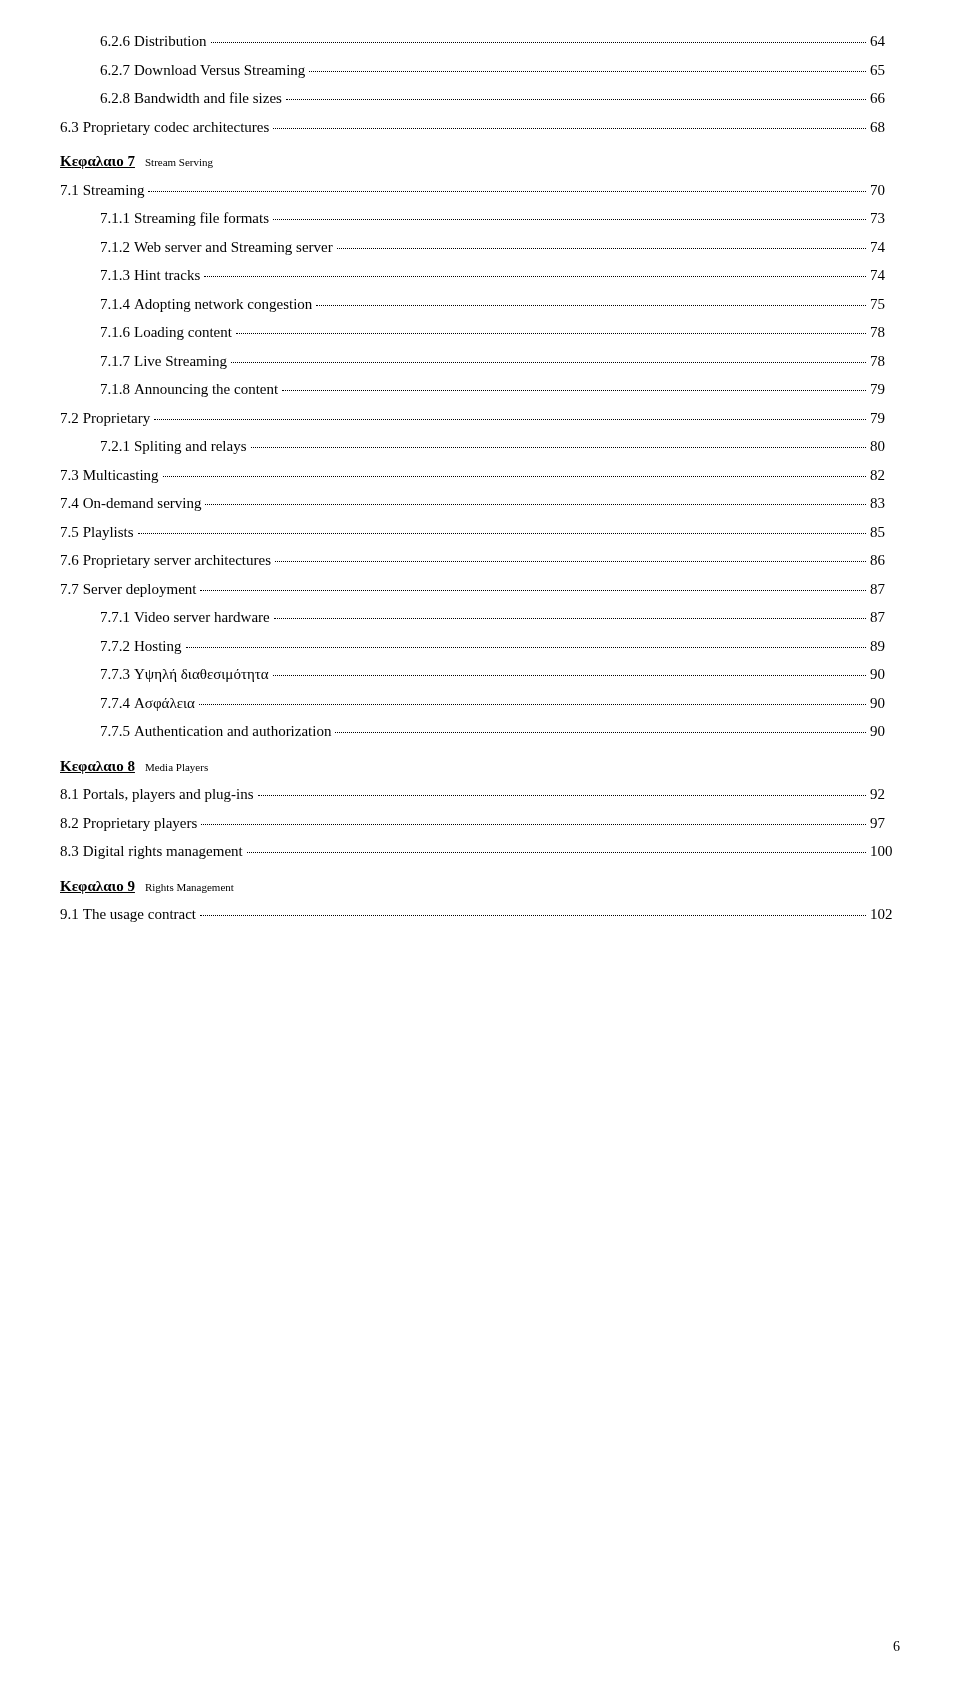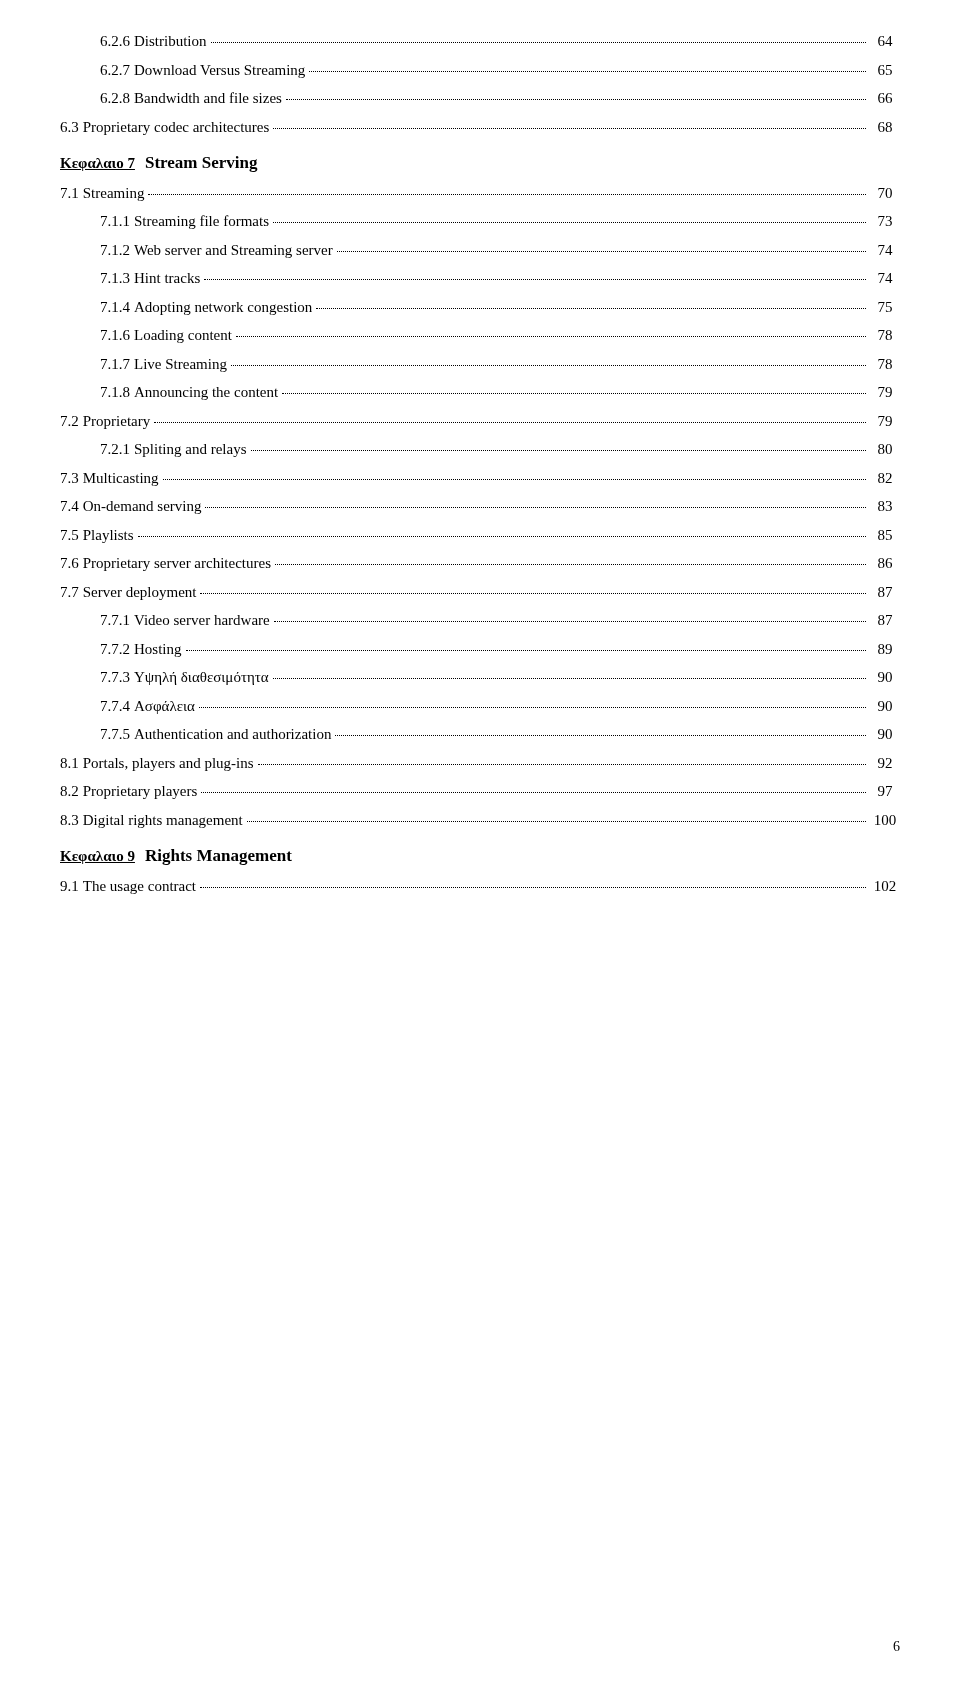--- a/index.html
+++ b/index.html
@@ -37,21 +37,21 @@
     .toc-dots {
       flex: 1;
       border-bottom: 1px dotted #000;
       margin: 0 4px;
       position: relative;
       bottom: 3px;
       min-width: 20px;
     }
     .toc-page {
       white-space: nowrap;
-      text-align: center;
+      text-align: left;
       min-width: 30px;
     }
     .toc-title-text {
       white-space: nowrap;
     }
     .indent-1 {
       padding-left: 40px;
     }
     .chapter-entry {
       display: flex;
@@ -60,22 +60,22 @@
       margin-top: 12px;
       line-height: 1.5;
     }
     .chapter-label {
       font-weight: bold;
       text-decoration: underline;
       white-space: nowrap;
       margin-right: 10px;
     }
     .chapter-title {
-      font-size: 17px;
-      font-weight: bold;
+      font-size: 11px;
+      font-weight: normal;
     }
     .page-number {
       position: absolute;
       bottom: 30px;
       right: 60px;
       font-size: 14px;
     }
   </style>
 </head>
 <body>
@@ -270,20 +270,24 @@
       <span class="toc-page">90</span>
     </div>
     <div class="toc-entry indent-1">
       <div class="toc-left">
         <span class="toc-number">7.7.5</span>
         <span class="toc-title-text">Authentication and authorization</span>
         <span class="toc-dots"></span>
       </div>
       <span class="toc-page">90</span>
     </div>
+    <div class="chapter-entry">
+      <span class="chapter-label">Κεφαλαιο 8</span>
+      <span class="chapter-title">Media Players</span>
+    </div>
     <div class="toc-entry">
       <div class="toc-left">
         <span class="toc-number">8.1</span>
         <span class="toc-title-text">Portals, players and plug-ins</span>
         <span class="toc-dots"></span>
       </div>
       <span class="toc-page">92</span>
     </div>
     <div class="toc-entry">
       <div class="toc-left">

